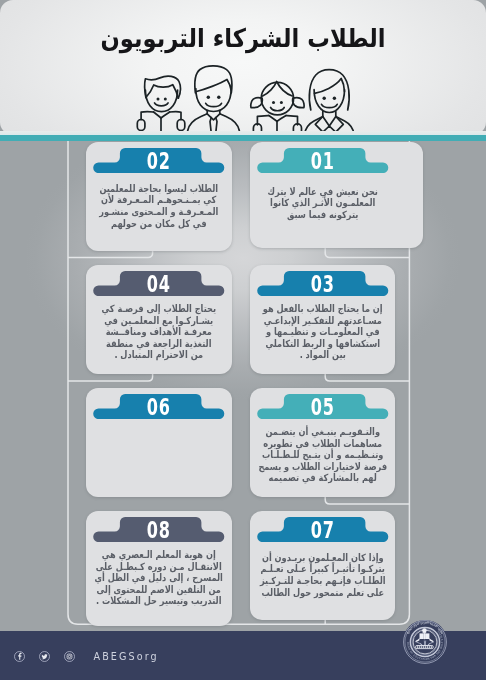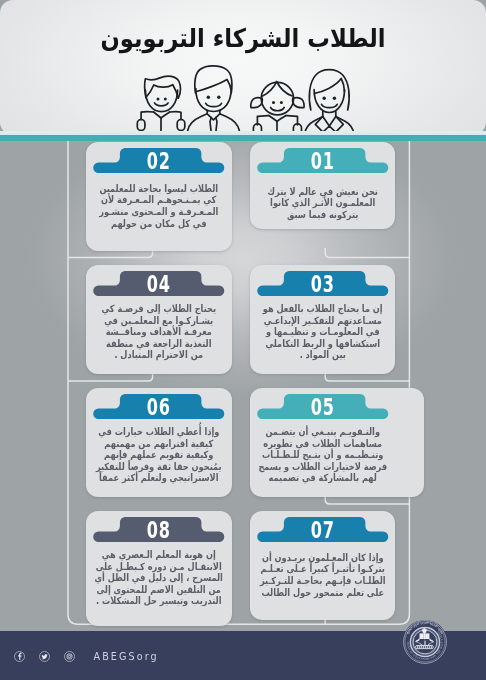--- a/index.html
+++ b/index.html
@@ -139,21 +139,21 @@
         <path d="M325.2,107 V111.9 Q325.2,116.4 329.7,116.4 H409.4"></path>
         <path d="M152.6,107 V111.9 Q152.6,116.4 148.1,116.4 H68"></path>
         <path d="M325.2,230.5 V235.4 Q325.2,239.9 329.7,239.9 H409.4"></path>
         <path d="M152.6,230.5 V235.4 Q152.6,239.9 148.1,239.9 H68"></path>
         <path d="M325.2,353.5 V358.4 Q325.2,362.9 329.7,362.9 H409.4"></path>
         <path d="M152.6,476.5 V483.2"></path>
         <path d="M325.2,476.5 V483.2"></path>
       </g>
     </svg>
     <div class="cards">
-        <div class="card right" style="top: 1px; height: 87px;">
+        <div class="card right" style="top: 1px; height: 106px; padding-left: 28px;">
           <div class="ribbon">
             <svg width="145.5" height="25.1" viewBox="0 0 145.5 25.1">
               <path fill="#44afb8" d="M39.1,0 H110.2 A5.2,5.2 0 0 1 115.4,5.2 V9.3 A5.2,5.2 0 0 0 120.6,14.5 H133 A5.3,5.3 0 0 1 138.3,19.8 A5.3,5.3 0 0 1 133,25.1 H12.5 A5.3,5.3 0 0 1 7.2,19.8 A5.3,5.3 0 0 1 12.5,14.5 H28.7 A5.2,5.2 0 0 0 33.9,9.3 V5.2 A5.2,5.2 0 0 1 39.1,0 Z"></path>
             </svg>
             <div class="num">01</div>
           </div>
           <div class="ctext" style="top: 43.5px;">
             <div class="tline">نحن نعيش في عالم لا يترك</div>
             <div class="tline">المعلمـون الأثـر الذي كانوا</div>
             <div class="tline">يتركونه فيما سبق</div>
@@ -196,48 +196,41 @@
             <div class="num">04</div>
           </div>
           <div class="ctext" style="top: 38.1px;">
             <div class="tline">يحتاج الطلاب إلى فرصـة كي</div>
             <div class="tline">يشـاركـوا مع المعلمـين في</div>
             <div class="tline">معرفـة الأهداف ومناقــشة</div>
             <div class="tline">التغذية الراجعة في منطقة</div>
             <div class="tline">من الاحترام المتبادل .</div>
           </div>
         </div>
-        <div class="card right" style="top: 247px; height: 109px; padding-left: 29px;">
+        <div class="card right" style="top: 247px; height: 109px;">
           <div class="ribbon">
             <svg width="145.5" height="25.1" viewBox="0 0 145.5 25.1">
               <path fill="#44afb8" d="M39.1,0 H110.2 A5.2,5.2 0 0 1 115.4,5.2 V9.3 A5.2,5.2 0 0 0 120.6,14.5 H133 A5.3,5.3 0 0 1 138.3,19.8 A5.3,5.3 0 0 1 133,25.1 H12.5 A5.3,5.3 0 0 1 7.2,19.8 A5.3,5.3 0 0 1 12.5,14.5 H28.7 A5.2,5.2 0 0 0 33.9,9.3 V5.2 A5.2,5.2 0 0 1 39.1,0 Z"></path>
             </svg>
             <div class="num">05</div>
           </div>
           <div class="ctext" style="top: 38.1px;">
             <div class="tline">والتـقويـم ينبـغي أن يتضـمن</div>
             <div class="tline">مساهمات الطلاب في تطويره</div>
             <div class="tline">وتنـظيـمه و أن يتـيح للـطـلـاب</div>
             <div class="tline">فرصة لاختيارات الطلاب و يسمح</div>
             <div class="tline">لهم بالمشاركة في تصميمه</div>
           </div>
         </div>
         <div class="card left" style="top: 247px; height: 109px;">
           <div class="ribbon">
             <svg width="145.5" height="25.1" viewBox="0 0 145.5 25.1">
               <path fill="#1780ad" d="M39.1,0 H110.2 A5.2,5.2 0 0 1 115.4,5.2 V9.3 A5.2,5.2 0 0 0 120.6,14.5 H133 A5.3,5.3 0 0 1 138.3,19.8 A5.3,5.3 0 0 1 133,25.1 H12.5 A5.3,5.3 0 0 1 7.2,19.8 A5.3,5.3 0 0 1 12.5,14.5 H28.7 A5.2,5.2 0 0 0 33.9,9.3 V5.2 A5.2,5.2 0 0 1 39.1,0 Z"></path>
             </svg>
             <div class="num">06</div>
-          </div>
-          <div class="ctext" style="top: 38.1px;">
-            <div class="tline">وإذا أُعطي الطلاب خيارات في</div>
-            <div class="tline">كيفية اقترابهم من مهمتهم</div>
-            <div class="tline">وكيفية تقويم عملهم فإنهم</div>
-            <div class="tline">يمُنحون حقا ثقة وفرصاً للتفكير</div>
-            <div class="tline">الاستراتيجي ولتعلم أكثر عمقاً</div>
           </div>
         </div>
         <div class="card right" style="top: 370px; height: 109px;">
           <div class="ribbon">
             <svg width="145.5" height="25.1" viewBox="0 0 145.5 25.1">
               <path fill="#1780ad" d="M39.1,0 H110.2 A5.2,5.2 0 0 1 115.4,5.2 V9.3 A5.2,5.2 0 0 0 120.6,14.5 H133 A5.3,5.3 0 0 1 138.3,19.8 A5.3,5.3 0 0 1 133,25.1 H12.5 A5.3,5.3 0 0 1 7.2,19.8 A5.3,5.3 0 0 1 12.5,14.5 H28.7 A5.2,5.2 0 0 0 33.9,9.3 V5.2 A5.2,5.2 0 0 1 39.1,0 Z"></path>
             </svg>
             <div class="num">07</div>
           </div>
           <div class="ctext" style="top: 40.8px;">

